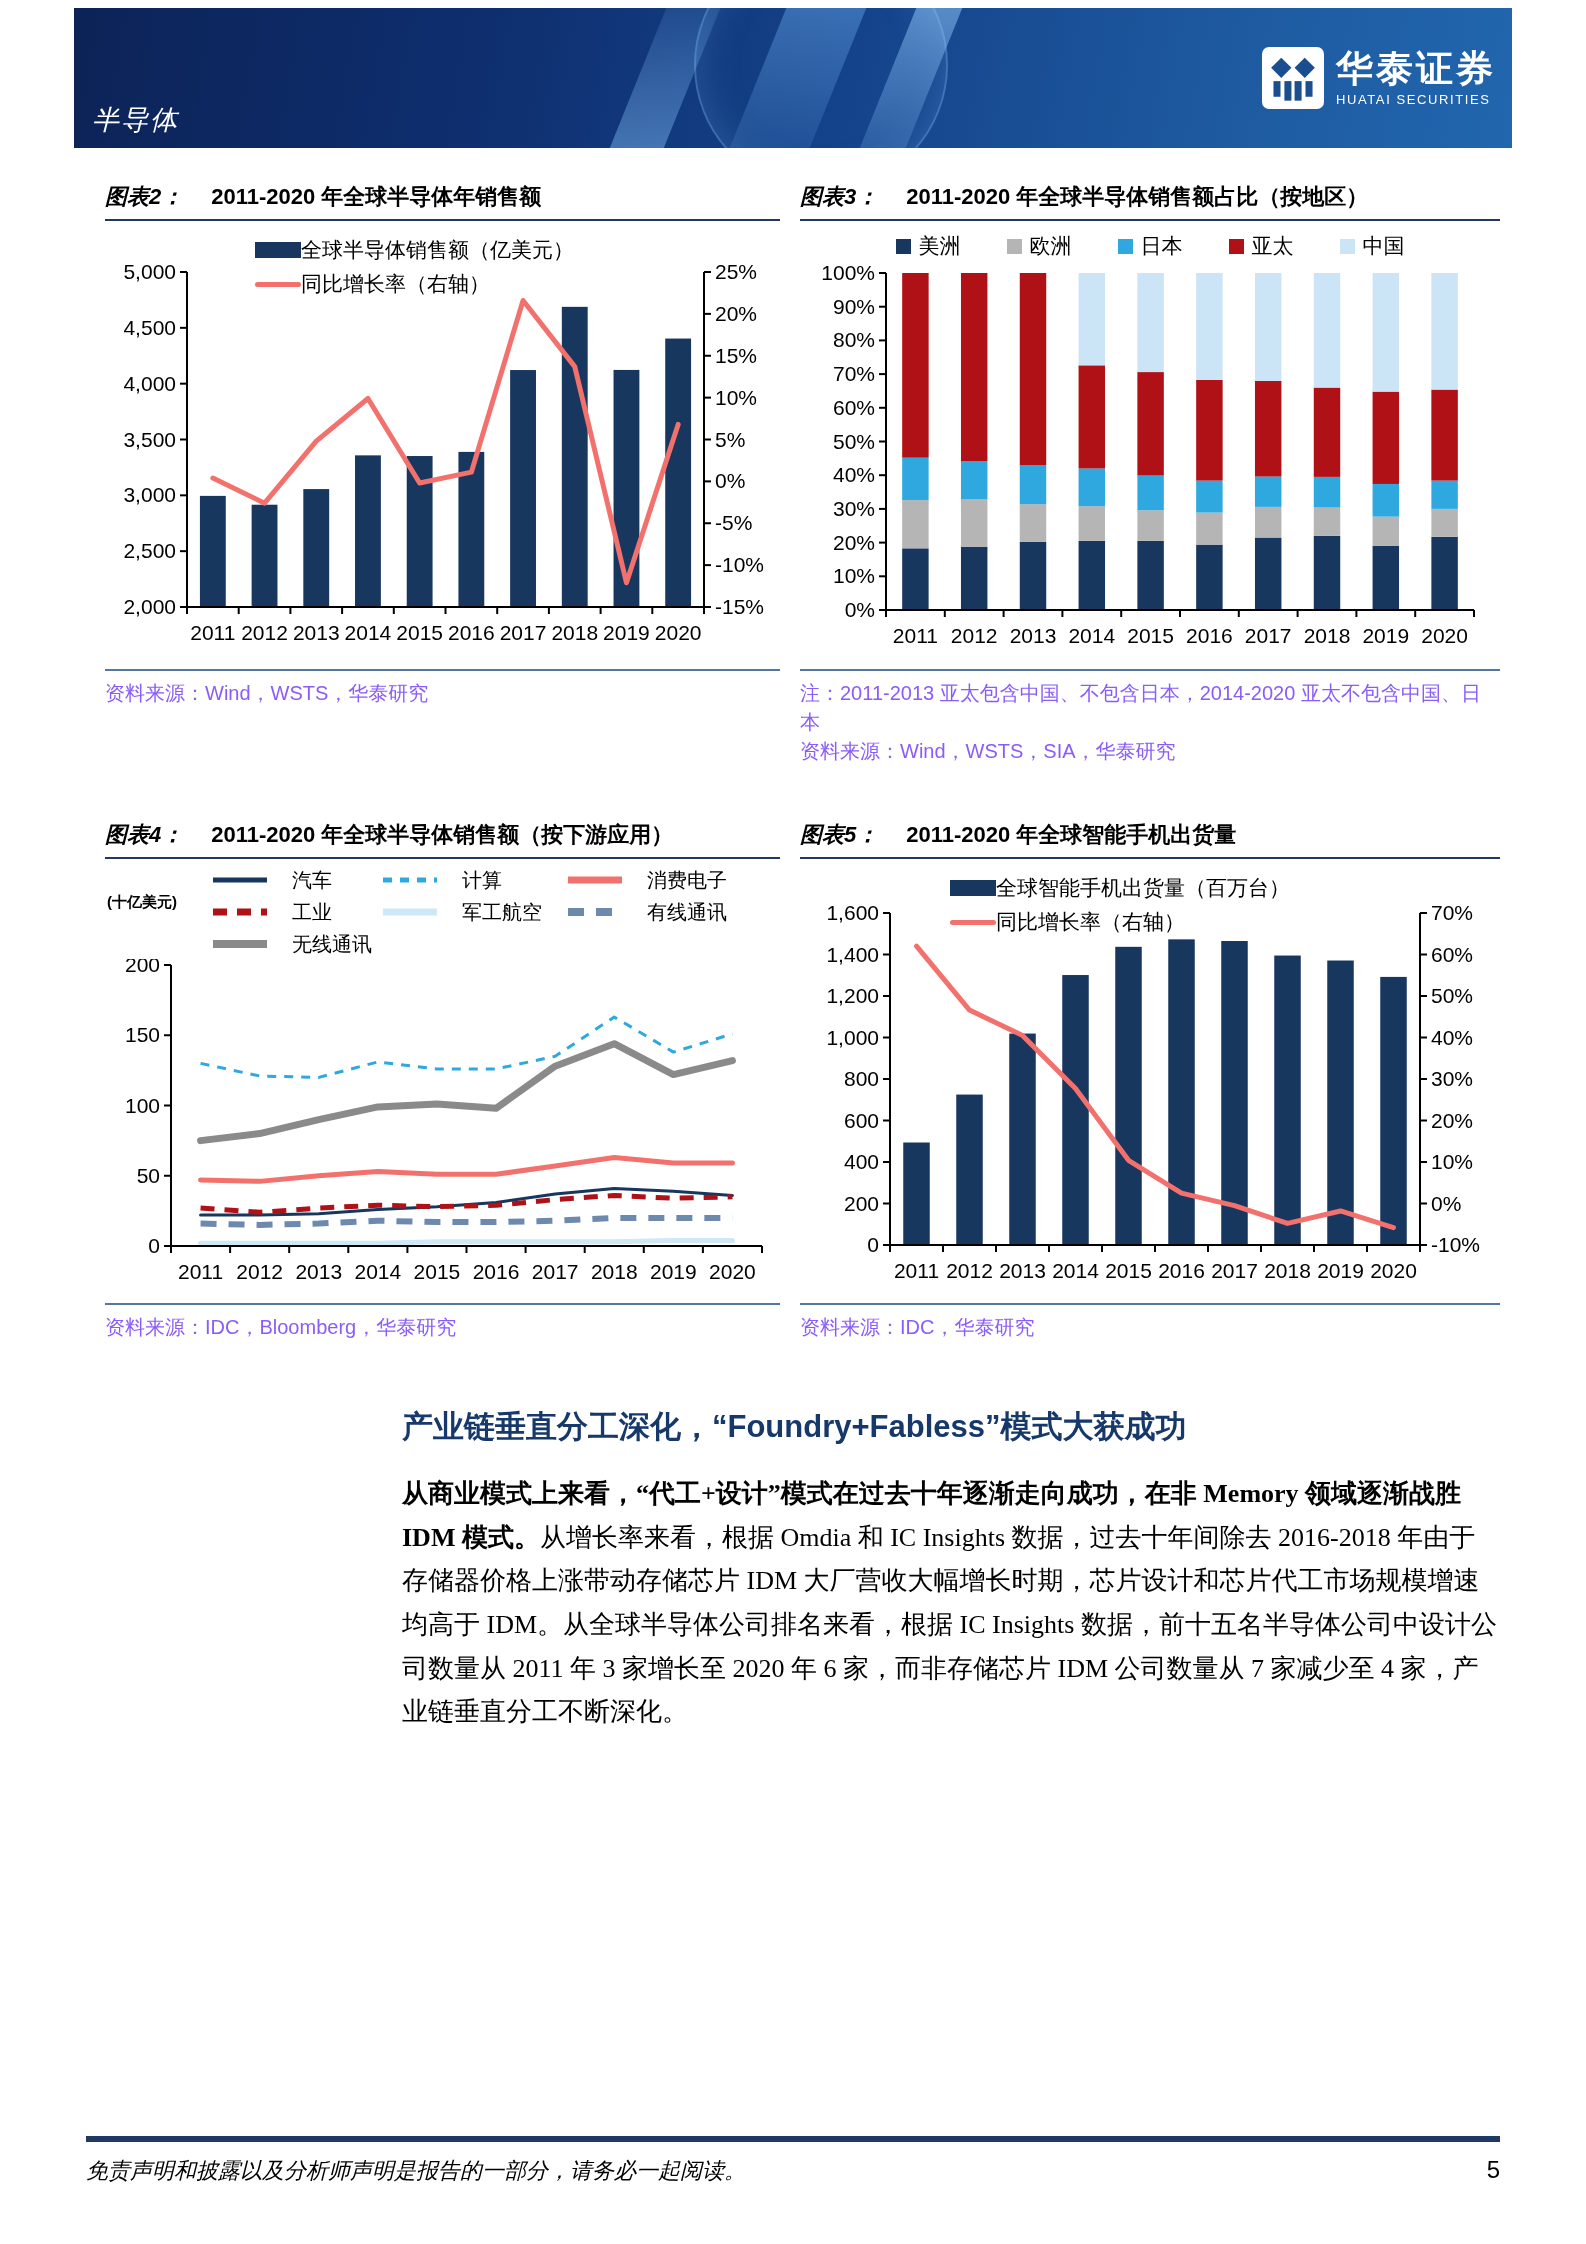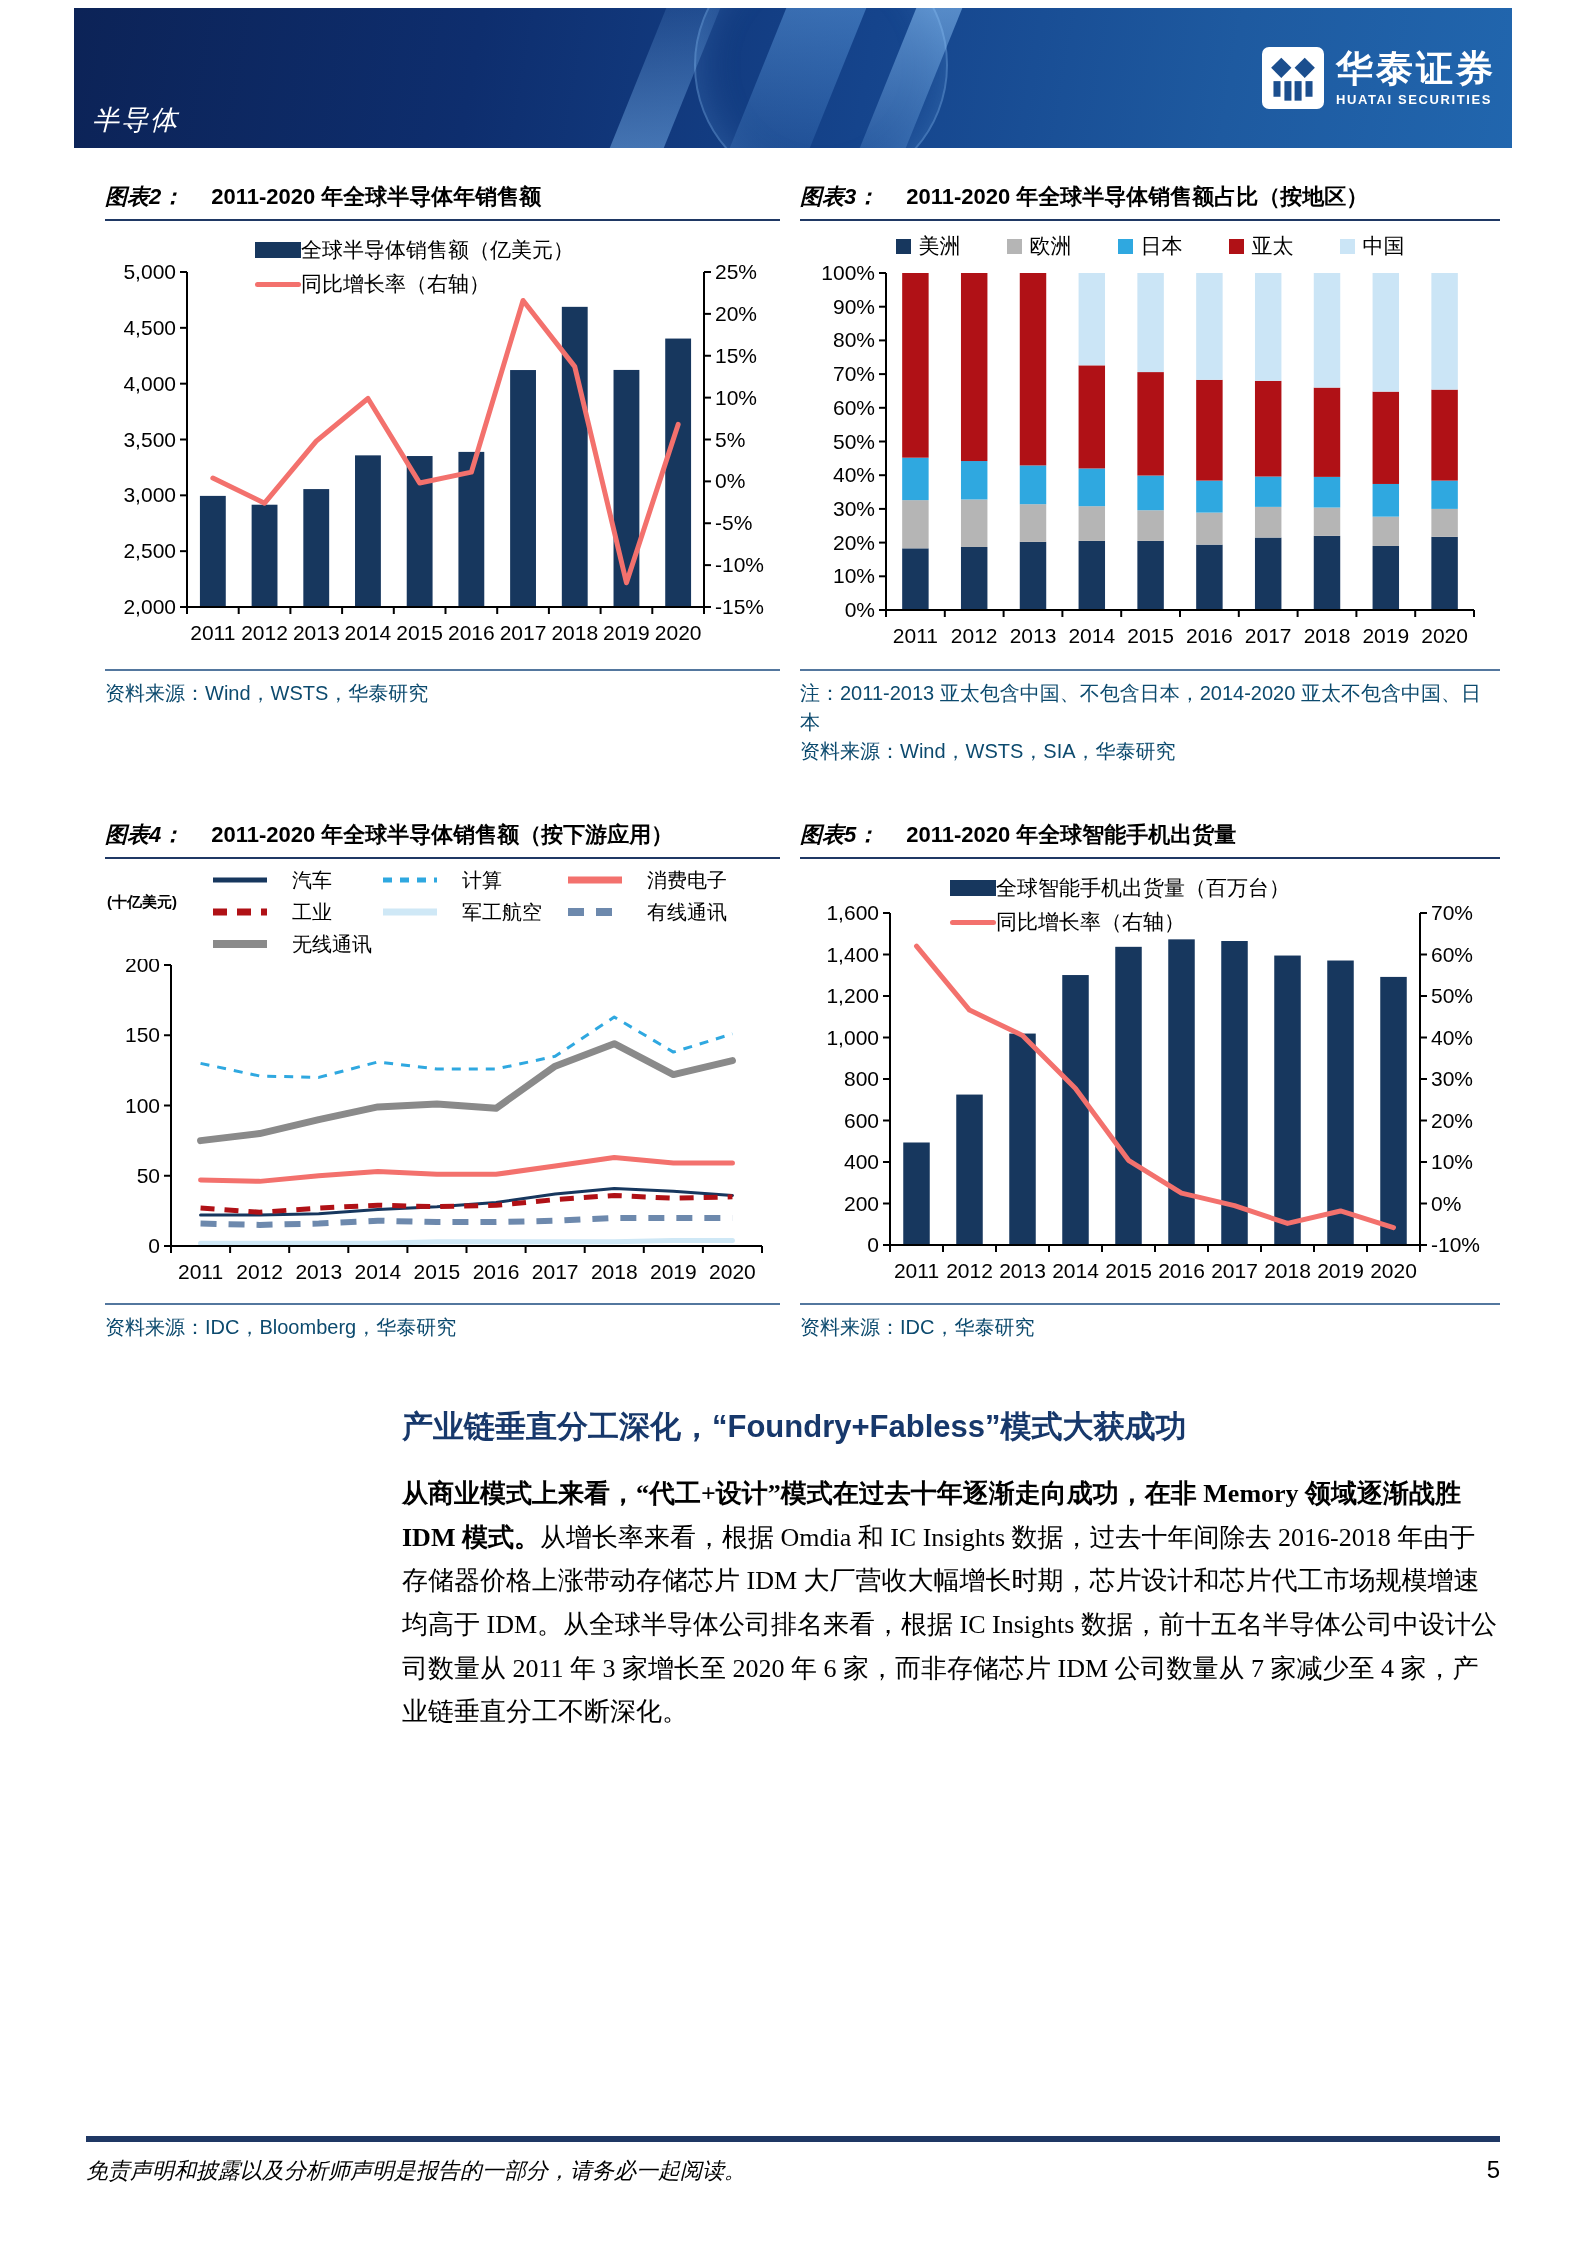--- a/index.html
+++ b/index.html
@@ -14,30 +14,30 @@
   .beam.b2{left:680px;width:80px;background:linear-gradient(180deg,rgba(110,175,240,.45),rgba(70,130,200,.12));}
   .beam.b3{left:810px;width:46px;background:linear-gradient(180deg,rgba(150,205,255,.55),rgba(90,150,220,.15));}
   .globe{position:absolute;left:620px;top:-70px;width:250px;height:250px;border-radius:50%;
          border:2px solid rgba(140,195,250,.35);box-shadow:inset 0 0 40px rgba(120,180,240,.25);}
   .banner-section{position:absolute;left:18px;bottom:10px;color:#fff;font-size:27px;
                   font-family:"Liberation Serif",serif;font-style:italic;letter-spacing:2px;}
   .brand{position:absolute;right:16px;top:50%;transform:translateY(-50%);display:flex;align-items:center;gap:12px;}
   .logo-box{width:62px;height:62px;background:#fff;border-radius:7px;display:flex;align-items:center;justify-content:center;}
   .brand-txt{display:flex;flex-direction:column;line-height:1.05;color:#fff;}
   .brand-cn{font-size:37px;font-weight:bold;letter-spacing:3px;}
-  .brand-en{font-size:13px;letter-spacing:1.6px;margin-top:4px;font-weight:bold;}
+  .brand-en{font-size:13px;letter-spacing:1.6px;margin-top:4px;font-weight:normal;}
 
   
   .grid{display:grid;grid-template-columns:675px 700px;column-gap:20px;row-gap:54px;margin:34px 86px 0 105px;}
   .fig-title{display:flex;align-items:baseline;font-size:22px;font-weight:bold;
              border-bottom:2px solid #1f3864;padding-bottom:7px;}
   .fig-title .lbl{margin-right:28px;white-space:nowrap;font-style:italic;}
   .fig-body{position:relative;min-height:442px;padding-top:6px;}
   .row2 .fig-body{min-height:438px;}
-  .fig-source{border-top:2px solid #53779e;color:#0c4a6e;font-size:20px;padding-top:8px;line-height:1.45;}
+  .fig-source{border-top:2px solid #53779e;color:#8b5cf6;font-size:20px;padding-top:8px;line-height:1.45;}
   svg text{font-size:21px;fill:#000;font-family:"Liberation Sans",sans-serif;}
 
   
   .lg-overlay{position:absolute;left:150px;top:12px;}
   .lg-row{display:flex;align-items:center;height:34px;}
   .lg-bar{display:inline-block;width:46px;height:16px;}
   .lg-line{display:inline-block;width:46px;height:5px;border-radius:3px;}
   .lg-t{font-size:21px;}
   .lg3{display:flex;justify-content:center;gap:46px;height:38px;align-items:center;}
   .lg-item{display:inline-flex;align-items:center;gap:8px;}

